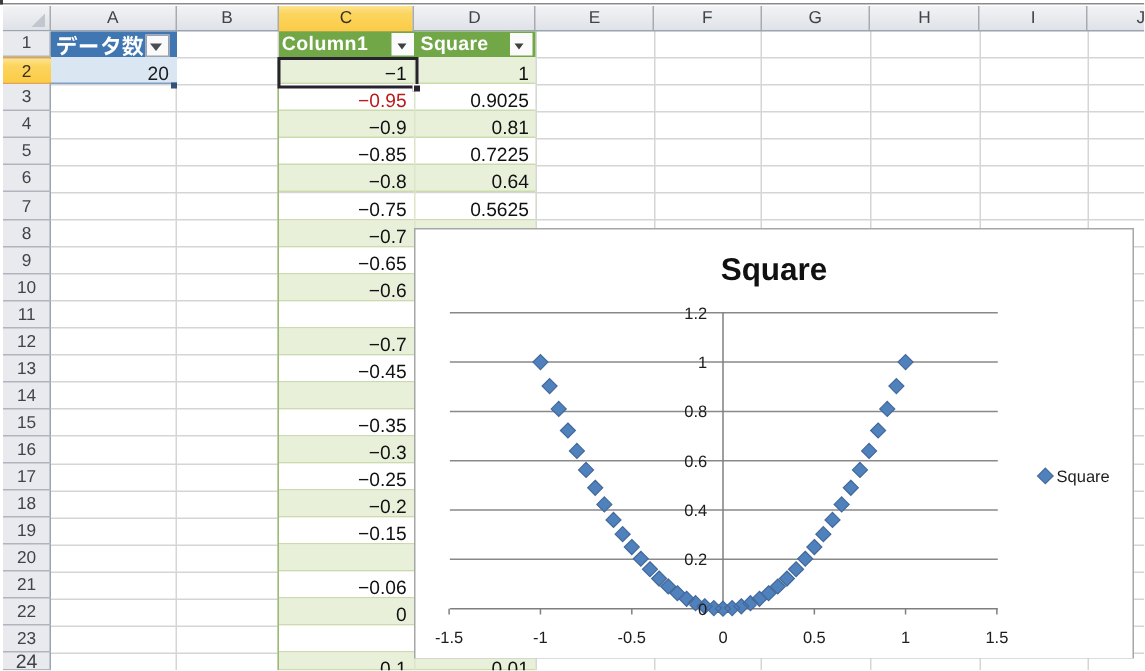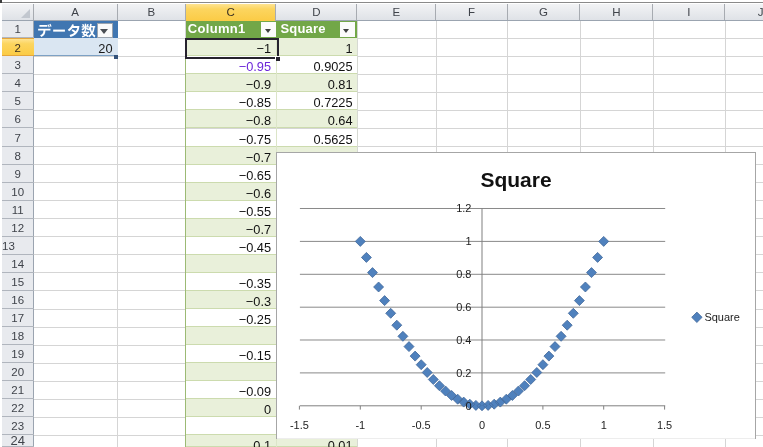--- a/index.html
+++ b/index.html
@@ -60,21 +60,21 @@
 <div class="ab" style="left:2px;top:56.30px;width:31.5px;height:18.05px;border-bottom:1px solid #b0b5bd;color:#3f434a;font-size:11.5px;text-align:center;line-height:18.05px">3</div>
 <div class="ab" style="left:2px;top:74.35px;width:31.5px;height:18.05px;border-bottom:1px solid #b0b5bd;color:#3f434a;font-size:11.5px;text-align:center;line-height:18.05px">4</div>
 <div class="ab" style="left:2px;top:92.40px;width:31.5px;height:18.05px;border-bottom:1px solid #b0b5bd;color:#3f434a;font-size:11.5px;text-align:center;line-height:18.05px">5</div>
 <div class="ab" style="left:2px;top:110.45px;width:31.5px;height:18.05px;border-bottom:1px solid #b0b5bd;color:#3f434a;font-size:11.5px;text-align:center;line-height:18.05px">6</div>
 <div class="ab" style="left:2px;top:128.50px;width:31.5px;height:18.05px;border-bottom:1px solid #b0b5bd;color:#3f434a;font-size:11.5px;text-align:center;line-height:18.05px">7</div>
 <div class="ab" style="left:2px;top:146.55px;width:31.5px;height:18.05px;border-bottom:1px solid #b0b5bd;color:#3f434a;font-size:11.5px;text-align:center;line-height:18.05px">8</div>
 <div class="ab" style="left:2px;top:164.60px;width:31.5px;height:18.05px;border-bottom:1px solid #b0b5bd;color:#3f434a;font-size:11.5px;text-align:center;line-height:18.05px">9</div>
 <div class="ab" style="left:2px;top:182.65px;width:31.5px;height:18.05px;border-bottom:1px solid #b0b5bd;color:#3f434a;font-size:11.5px;text-align:center;line-height:18.05px">10</div>
 <div class="ab" style="left:2px;top:200.70px;width:31.5px;height:18.05px;border-bottom:1px solid #b0b5bd;color:#3f434a;font-size:11.5px;text-align:center;line-height:18.05px">11</div>
 <div class="ab" style="left:2px;top:218.75px;width:31.5px;height:18.05px;border-bottom:1px solid #b0b5bd;color:#3f434a;font-size:11.5px;text-align:center;line-height:18.05px">12</div>
-<div class="ab" style="left:2px;top:236.80px;width:31.5px;height:18.05px;border-bottom:1px solid #b0b5bd;color:#3f434a;font-size:11.5px;text-align:left;line-height:18.05px">13</div>
+<div class="ab" style="left:2px;top:236.80px;width:31.5px;height:18.05px;border-bottom:1px solid #b0b5bd;color:#3f434a;font-size:11.5px;text-align:center;line-height:18.05px">13</div>
 <div class="ab" style="left:2px;top:254.85px;width:31.5px;height:18.05px;border-bottom:1px solid #b0b5bd;color:#3f434a;font-size:11.5px;text-align:center;line-height:18.05px">14</div>
 <div class="ab" style="left:2px;top:272.90px;width:31.5px;height:18.05px;border-bottom:1px solid #b0b5bd;color:#3f434a;font-size:11.5px;text-align:center;line-height:18.05px">15</div>
 <div class="ab" style="left:2px;top:290.95px;width:31.5px;height:18.05px;border-bottom:1px solid #b0b5bd;color:#3f434a;font-size:11.5px;text-align:center;line-height:18.05px">16</div>
 <div class="ab" style="left:2px;top:309.00px;width:31.5px;height:18.05px;border-bottom:1px solid #b0b5bd;color:#3f434a;font-size:11.5px;text-align:center;line-height:18.05px">17</div>
 <div class="ab" style="left:2px;top:327.05px;width:31.5px;height:18.05px;border-bottom:1px solid #b0b5bd;color:#3f434a;font-size:11.5px;text-align:center;line-height:18.05px">18</div>
 <div class="ab" style="left:2px;top:345.10px;width:31.5px;height:18.05px;border-bottom:1px solid #b0b5bd;color:#3f434a;font-size:11.5px;text-align:center;line-height:18.05px">19</div>
 <div class="ab" style="left:2px;top:363.15px;width:31.5px;height:18.05px;border-bottom:1px solid #b0b5bd;color:#3f434a;font-size:11.5px;text-align:center;line-height:18.05px">20</div>
 <div class="ab" style="left:2px;top:381.20px;width:31.5px;height:18.05px;border-bottom:1px solid #b0b5bd;color:#3f434a;font-size:11.5px;text-align:center;line-height:18.05px">21</div>
 <div class="ab" style="left:2px;top:399.25px;width:31.5px;height:18.05px;border-bottom:1px solid #b0b5bd;color:#3f434a;font-size:11.5px;text-align:center;line-height:18.05px">22</div>
 <div class="ab" style="left:2px;top:417.30px;width:31.5px;height:18.05px;border-bottom:1px solid #b0b5bd;color:#3f434a;font-size:11.5px;text-align:center;line-height:18.05px">23</div>
@@ -121,36 +121,36 @@
 <div class="ab" style="left:185.8px;top:345.10px;width:171.40px;height:18.05px;background:#ffffff;border-bottom:1px solid #ccdbae"></div>
 <div class="ab" style="left:185.8px;top:363.15px;width:171.40px;height:18.05px;background:#e9f0da;border-bottom:1px solid #ccdbae"></div>
 <div class="ab" style="left:185.8px;top:381.20px;width:171.40px;height:18.05px;background:#ffffff;border-bottom:1px solid #ccdbae"></div>
 <div class="ab" style="left:185.8px;top:399.25px;width:171.40px;height:18.05px;background:#e9f0da;border-bottom:1px solid #ccdbae"></div>
 <div class="ab" style="left:185.8px;top:417.30px;width:171.40px;height:18.05px;background:#ffffff;border-bottom:1px solid #ccdbae"></div>
 <div class="ab" style="left:185.8px;top:435.35px;width:171.40px;height:11.65px;background:#e9f0da;border-bottom:1px solid #ccdbae"></div>
 <div class="ab" style="left:276.00px;top:38.25px;width:1.00px;height:408.75px;background:#dce5c8"></div>
 <div class="ab" style="left:185.20px;top:38.25px;width:1.30px;height:408.75px;background:#9cba74"></div>
 <div class="ab" style="left:356.60px;top:38.25px;width:1.10px;height:408.75px;background:#d6d9d2"></div>
 <div class="ab" style="left:185.8px;top:38.25px;width:85.30px;height:18.05px;font-size:12.8px;color:#111;text-align:right;line-height:22.45px">−1</div>
-<div class="ab" style="left:185.8px;top:56.30px;width:85.30px;height:36px;font-size:12.8px;color:#6d28d9;text-align:right;line-height:22.45px">−0.95</div>
+<div class="ab" style="left:185.8px;top:56.30px;width:85.30px;height:36px;font-size:12.8px;color:#b91c1c;text-align:right;line-height:22.45px">−0.95</div>
 <div class="ab" style="left:185.8px;top:74.35px;width:85.30px;height:24px;font-size:12.8px;color:#111;text-align:right;line-height:22.45px">−0.9</div>
 <div class="ab" style="left:185.8px;top:92.40px;width:85.30px;height:18.05px;font-size:12.8px;color:#111;text-align:right;line-height:22.45px">−0.85</div>
 <div class="ab" style="left:185.8px;top:110.45px;width:85.30px;height:18.05px;font-size:12.8px;color:#111;text-align:right;line-height:22.45px">−0.8</div>
 <div class="ab" style="left:185.8px;top:128.50px;width:85.30px;height:18.05px;font-size:12.8px;color:#111;text-align:right;line-height:22.45px">−0.75</div>
 <div class="ab" style="left:185.8px;top:146.55px;width:85.30px;height:18.05px;font-size:12.8px;color:#111;text-align:right;line-height:22.45px">−0.7</div>
 <div class="ab" style="left:185.8px;top:164.60px;width:85.30px;height:18.05px;font-size:12.8px;color:#111;text-align:right;line-height:22.45px">−0.65</div>
 <div class="ab" style="left:185.8px;top:182.65px;width:85.30px;height:18.05px;font-size:12.8px;color:#111;text-align:right;line-height:22.45px">−0.6</div>
-<div class="ab" style="left:185.8px;top:200.70px;width:85.30px;height:18.05px;font-size:12.8px;color:#111;text-align:right;line-height:22.45px">−0.55</div>
 <div class="ab" style="left:185.8px;top:218.75px;width:85.30px;height:18.05px;font-size:12.8px;color:#111;text-align:right;line-height:22.45px">−0.7</div>
 <div class="ab" style="left:185.8px;top:236.80px;width:85.30px;height:18.05px;font-size:12.8px;color:#111;text-align:right;line-height:22.45px">−0.45</div>
 <div class="ab" style="left:185.8px;top:272.90px;width:85.30px;height:18.05px;font-size:12.8px;color:#111;text-align:right;line-height:22.45px">−0.35</div>
 <div class="ab" style="left:185.8px;top:290.95px;width:85.30px;height:18.05px;font-size:12.8px;color:#111;text-align:right;line-height:22.45px">−0.3</div>
 <div class="ab" style="left:185.8px;top:309.00px;width:85.30px;height:18.05px;font-size:12.8px;color:#111;text-align:right;line-height:22.45px">−0.25</div>
+<div class="ab" style="left:185.8px;top:327.05px;width:85.30px;height:18.05px;font-size:12.8px;color:#111;text-align:right;line-height:22.45px">−0.2</div>
 <div class="ab" style="left:185.8px;top:345.10px;width:85.30px;height:18.05px;font-size:12.8px;color:#111;text-align:right;line-height:22.45px">−0.15</div>
-<div class="ab" style="left:185.8px;top:381.20px;width:85.30px;height:18.05px;font-size:12.8px;color:#111;text-align:right;line-height:22.45px">−0.09</div>
+<div class="ab" style="left:185.8px;top:381.20px;width:85.30px;height:18.05px;font-size:12.8px;color:#111;text-align:right;line-height:22.45px">−0.06</div>
 <div class="ab" style="left:185.8px;top:399.25px;width:85.30px;height:18.05px;font-size:12.8px;color:#111;text-align:right;line-height:22.45px">0</div>
 <div class="ab" style="left:185.8px;top:435.35px;width:85.30px;height:18.05px;font-size:12.8px;color:#111;text-align:right;line-height:22.45px">0.1</div>
 <div class="ab" style="left:277px;top:38.25px;width:75.60px;height:18.05px;font-size:12.8px;color:#111;text-align:right;line-height:22.45px">1</div>
 <div class="ab" style="left:277px;top:56.30px;width:75.60px;height:18.05px;font-size:12.8px;color:#111;text-align:right;line-height:22.45px">0.9025</div>
 <div class="ab" style="left:277px;top:74.35px;width:75.60px;height:18.05px;font-size:12.8px;color:#111;text-align:right;line-height:22.45px">0.81</div>
 <div class="ab" style="left:277px;top:92.40px;width:75.60px;height:14px;font-size:12.8px;color:#111;text-align:right;line-height:22.45px">0.7225</div>
 <div class="ab" style="left:277px;top:110.45px;width:75.60px;height:18.05px;font-size:12.8px;color:#111;text-align:right;line-height:22.45px">0.64</div>
 <div class="ab" style="left:277px;top:128.50px;width:75.60px;height:18.05px;font-size:12.8px;color:#111;text-align:right;line-height:22.45px">0.5625</div>
 <div class="ab" style="left:277px;top:435.35px;width:75.60px;height:18.05px;font-size:12.8px;color:#111;text-align:right;line-height:22.45px">0.01</div>
 <div class="ab" style="left:184.5px;top:38.0px;width:94.3px;height:20.9px;border:2.9px solid #26222e"></div>

